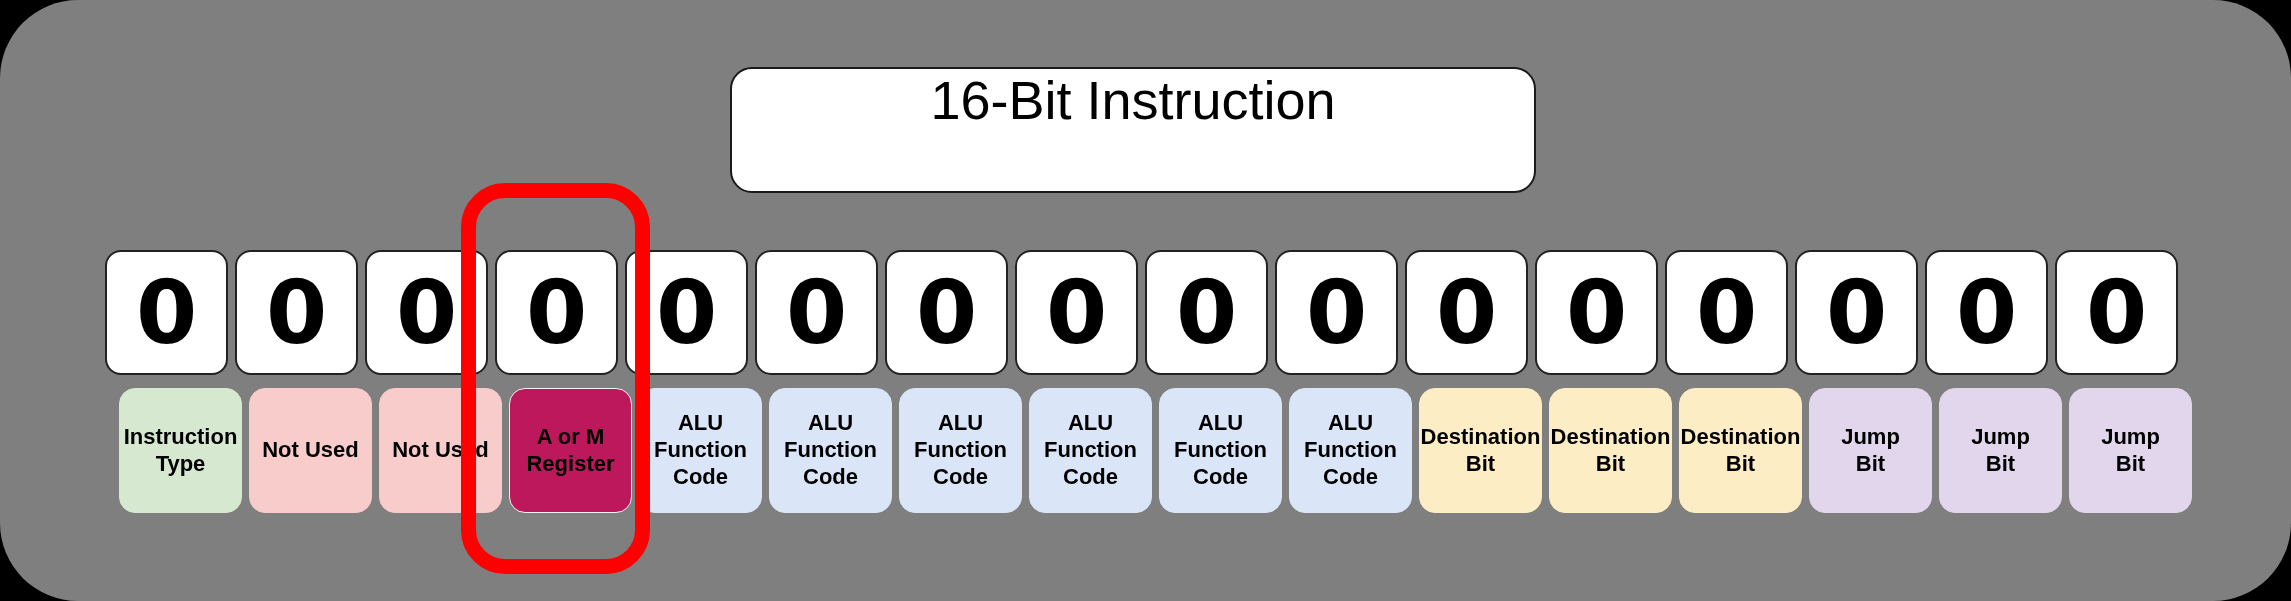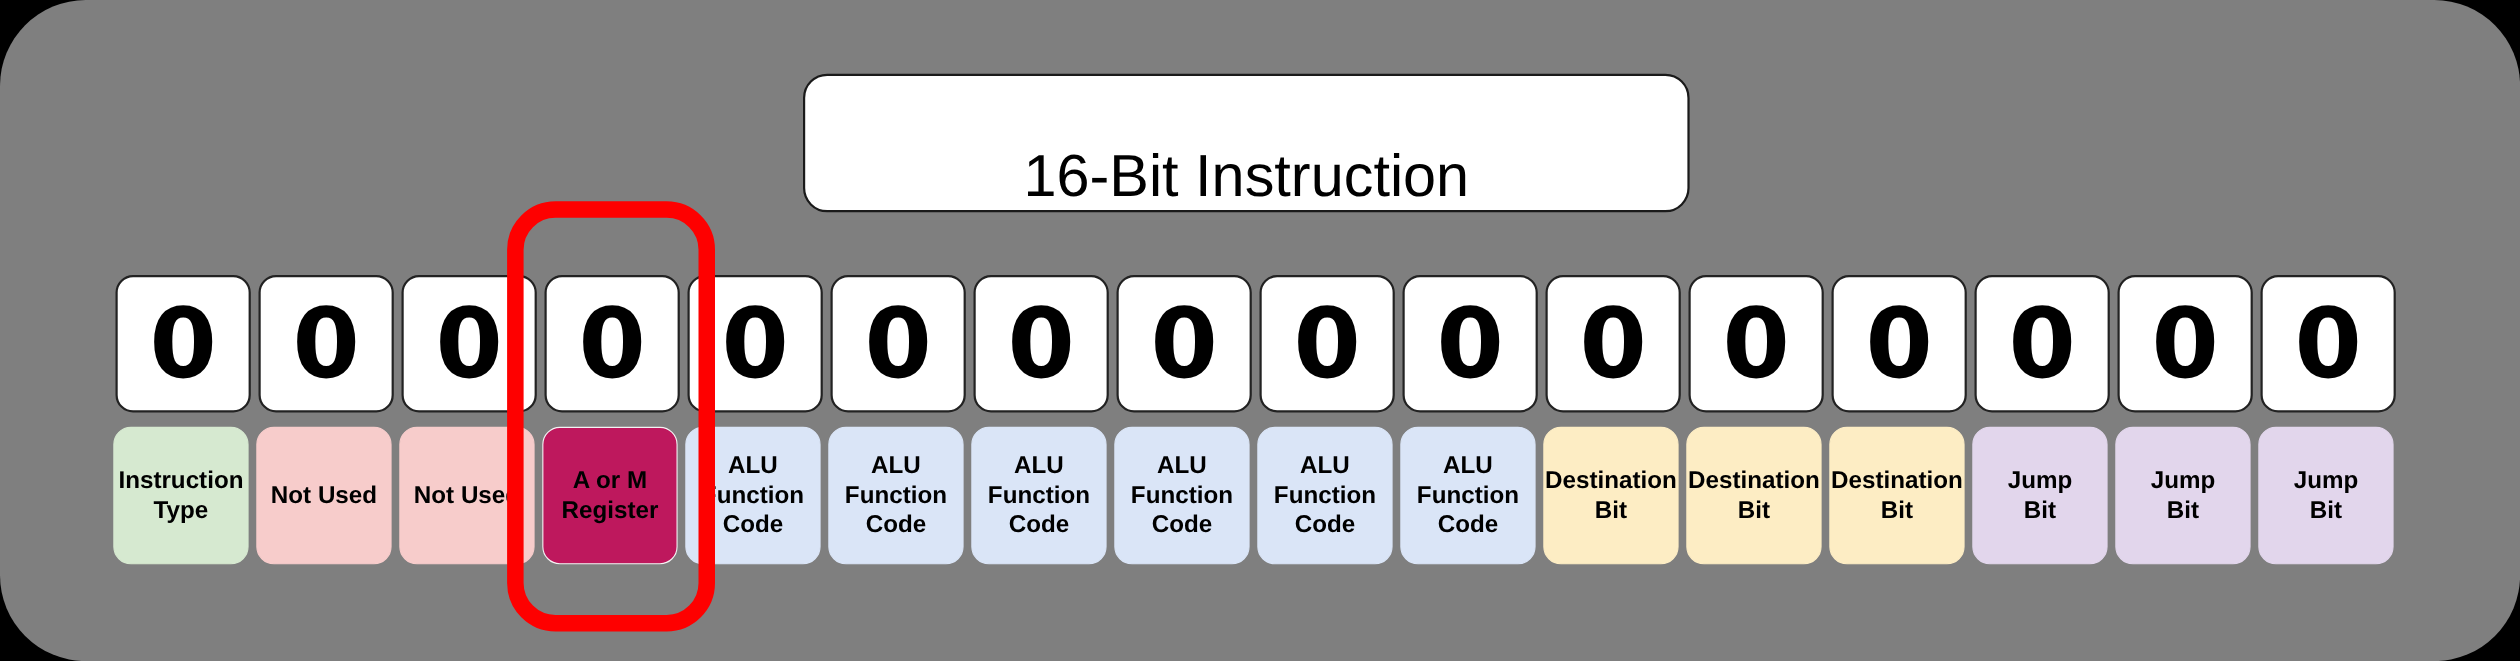--- a/index.html
+++ b/index.html
@@ -30,21 +30,21 @@
     position: absolute;
     left: 730px;
     top: 67px;
     width: 806px;
     height: 126px;
     background: #ffffff;
     border: 2px solid #1a1a1a;
     border-radius: 22px;
     box-sizing: border-box;
     display: flex;
-    align-items: flex-end;
+    align-items: flex-start;
     justify-content: center;
   }
   #title-text {
     font-size: 54px;
     font-weight: 400;
     color: #000000;
     letter-spacing: 0px;
     white-space: nowrap;
   }
   
@@ -71,21 +71,21 @@
   .bit-value {
     font-size: 88px;
     font-weight: bold;
     line-height: 1;
     color: #000000;
     font-family: "DejaVu Sans", sans-serif;
   }
   
   #label-row {
     position: absolute;
-    left: 103px;
+    left: 119px;
     top: 388px;
     width: 2080px;
     height: 125px;
   }
   .label-cell {
     position: absolute;
     top: 0px;
     width: 123px;
     height: 125px;
     border-radius: 16px;

